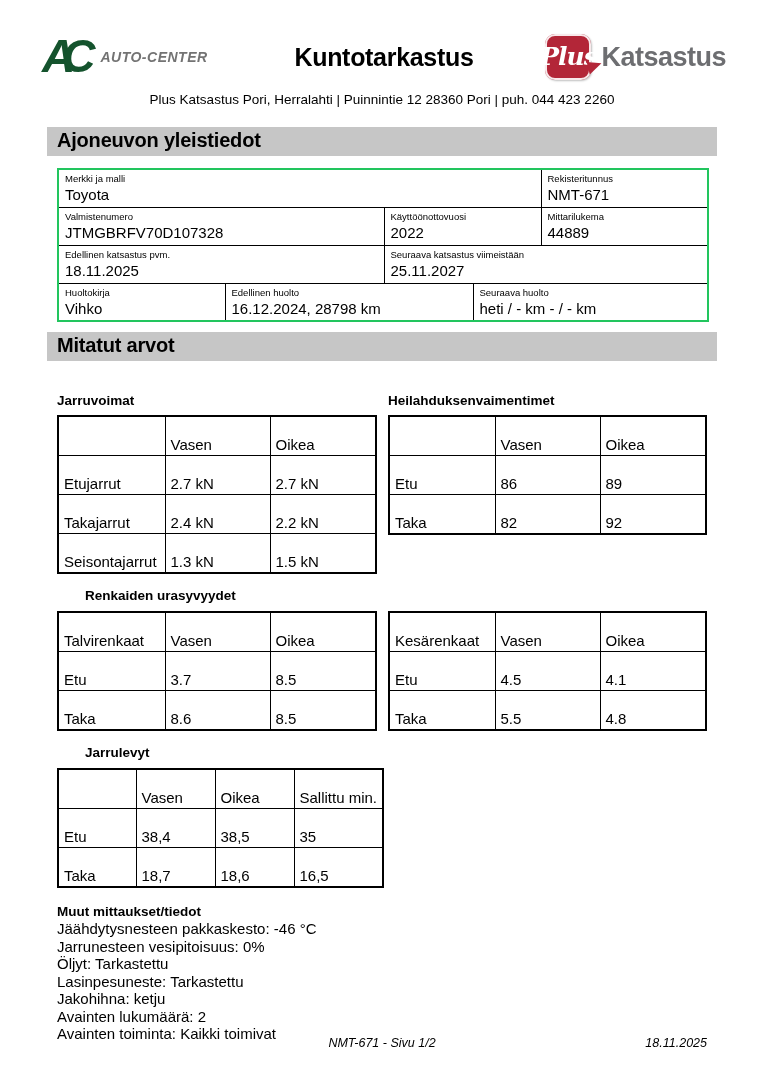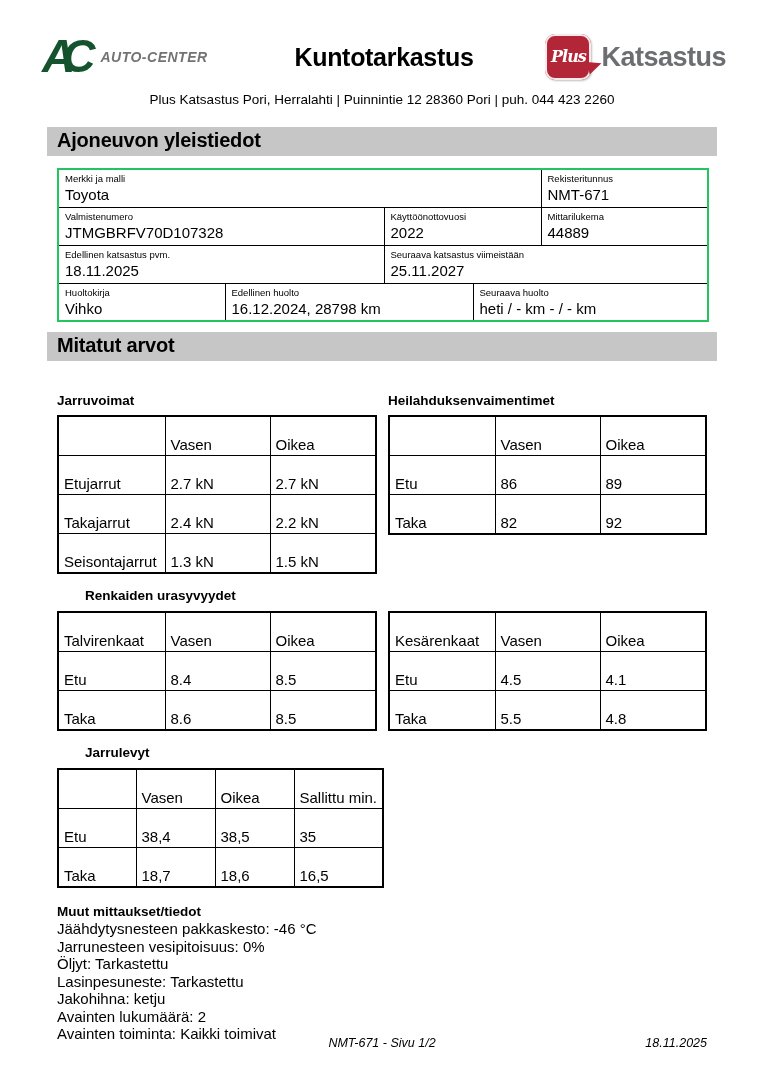--- a/index.html
+++ b/index.html
@@ -31,21 +31,21 @@
     box-shadow:inset 0 0 0 2px rgba(255,255,255,0.9), 1px 1px 2px rgba(0,0,0,0.25);
     flex:0 0 auto;
   }
   .plus-badge::after {
     content:""; position:absolute; right:-11px; bottom:7px; width:0; height:0;
     border-top:5px solid transparent; border-bottom:8px solid transparent;
     border-left:14px solid #b32638; transform:rotate(-14deg);
   }
   .plus-badge-text {
     color:#fff; font-family:"DejaVu Serif","Liberation Serif",serif;
-    font-style:italic; font-weight:bold; font-size:16px; letter-spacing:-1px;
+    font-style:italic; font-weight:bold; font-size:25px; letter-spacing:-1px;
     padding-bottom:2px;
   }
   .katsastus-wordmark {
     color:#6d6e71; font-weight:bold; font-size:27px; letter-spacing:-0.5px; margin-left:10px;
     white-space:nowrap;
   }
   .address-line { text-align:center; font-size:13.5px; margin-top:12px; }
 
   
   .section-bar {
@@ -239,21 +239,21 @@
           <col style="width:106px">
         </colgroup>
       <tbody>
           <tr>
         <td>Talvirenkaat</td>
         <td>Vasen</td>
         <td>Oikea</td>
       </tr>
       <tr>
         <td>Etu</td>
-        <td>8.4</td>
+        <td>3.7</td>
         <td>8.5</td>
       </tr>
       <tr>
         <td>Taka</td>
         <td>8.6</td>
         <td>8.5</td>
       </tr>
     </tbody>
       </table>
     <table class="mini-table">

